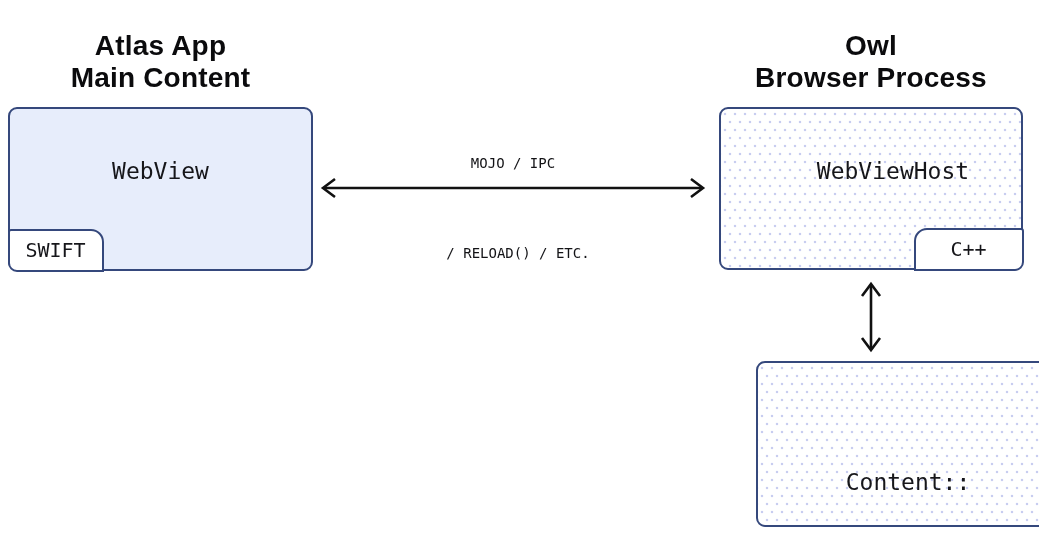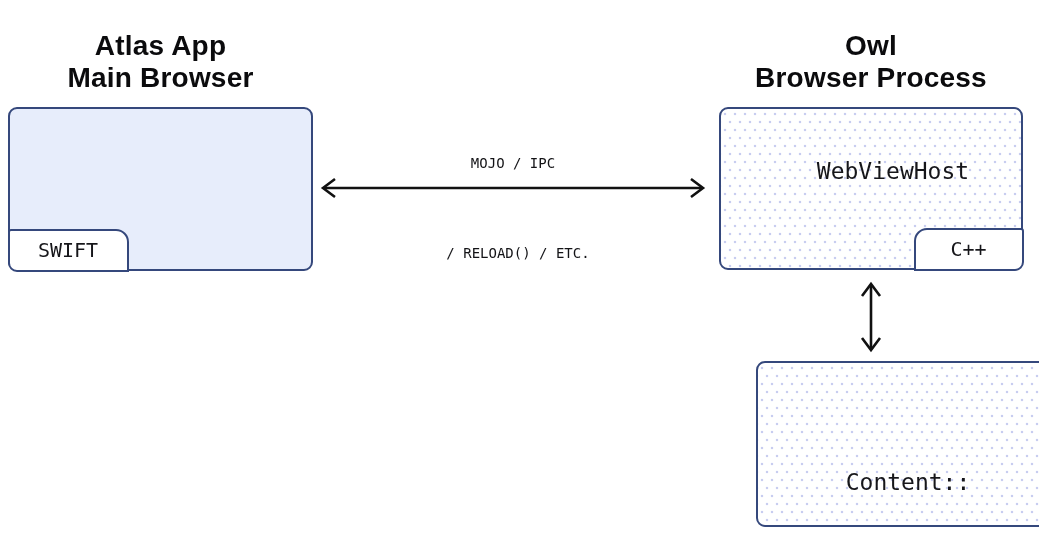--- a/index.html
+++ b/index.html
@@ -83,21 +83,21 @@
     background: #ffffff;
     border: 2.5px solid #35487c;
     display: flex;
     align-items: center;
     justify-content: center;
     font-size: 20px;
     color: #16161a;
   }
   #tag-swift {
     left: -2.5px; bottom: -2.5px;
-    width: 121px;
+    width: 96px;
     border-radius: 3px 13px 0 9px;
   }
   #tag-cpp {
     right: -2.5px; bottom: -2.5px;
     width: 110px;
     border-radius: 13px 3px 9px 0;
   }
 
   
   .arrow-svg { position: absolute; display: block; }
@@ -116,29 +116,30 @@
   #label-mojo { left: 363px; top: 153px; width: 300px; }
   #label-ipc  { left: 363px; top: 201px; width: 310px; }
 </style>
 </head>
 <body>
 
 <div id="canvas">
 
   <div class="col-title" id="title-left">
     <div>Atlas App</div>
-    <div>Main Browser</div>
+    <div>Main Content</div>
   </div>
 
   <div class="col-title" id="title-right">
     <div>Owl</div>
     <div>Browser Process</div>
   </div>
 
   <div class="box" id="box-webview">
+    <div class="box-label">WebView</div>
     <div class="tag" id="tag-swift">
       <span>SWIFT</span>
     </div>
   </div>
 
   <div class="box dotted" id="box-webviewhost">
     <div class="box-label">WebViewHost</div>
     <div class="tag" id="tag-cpp">
       <span>C++</span>
     </div>

